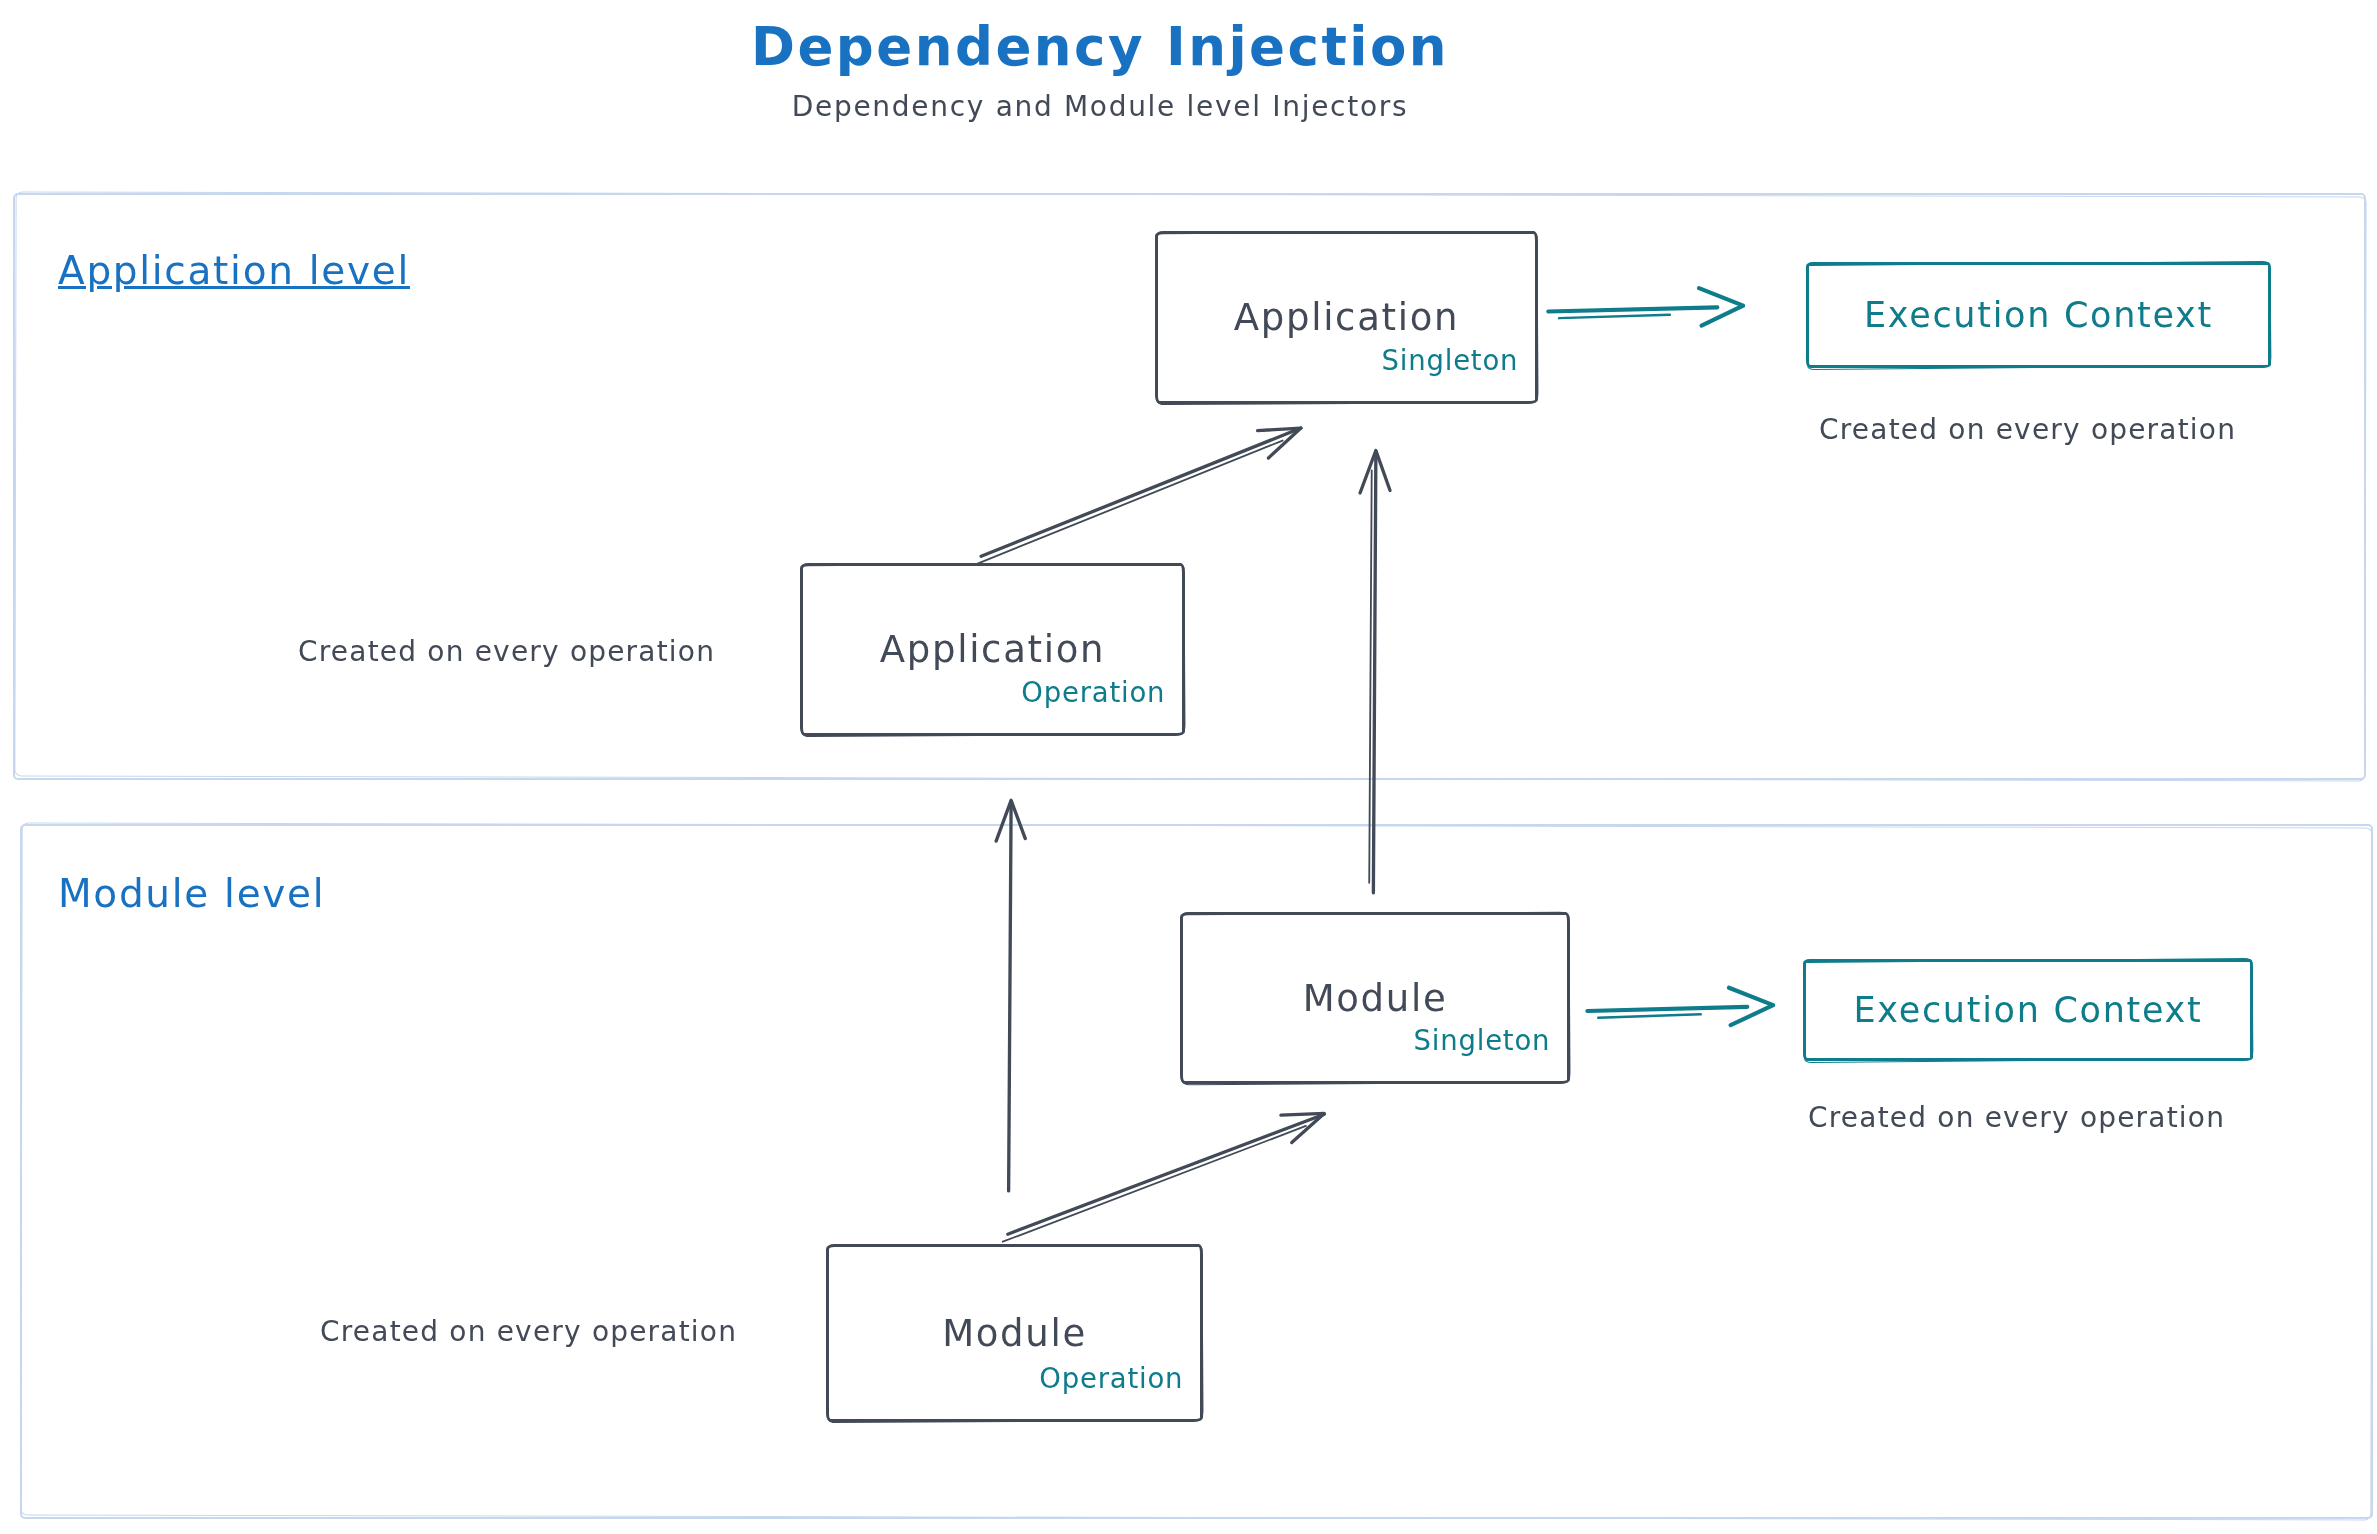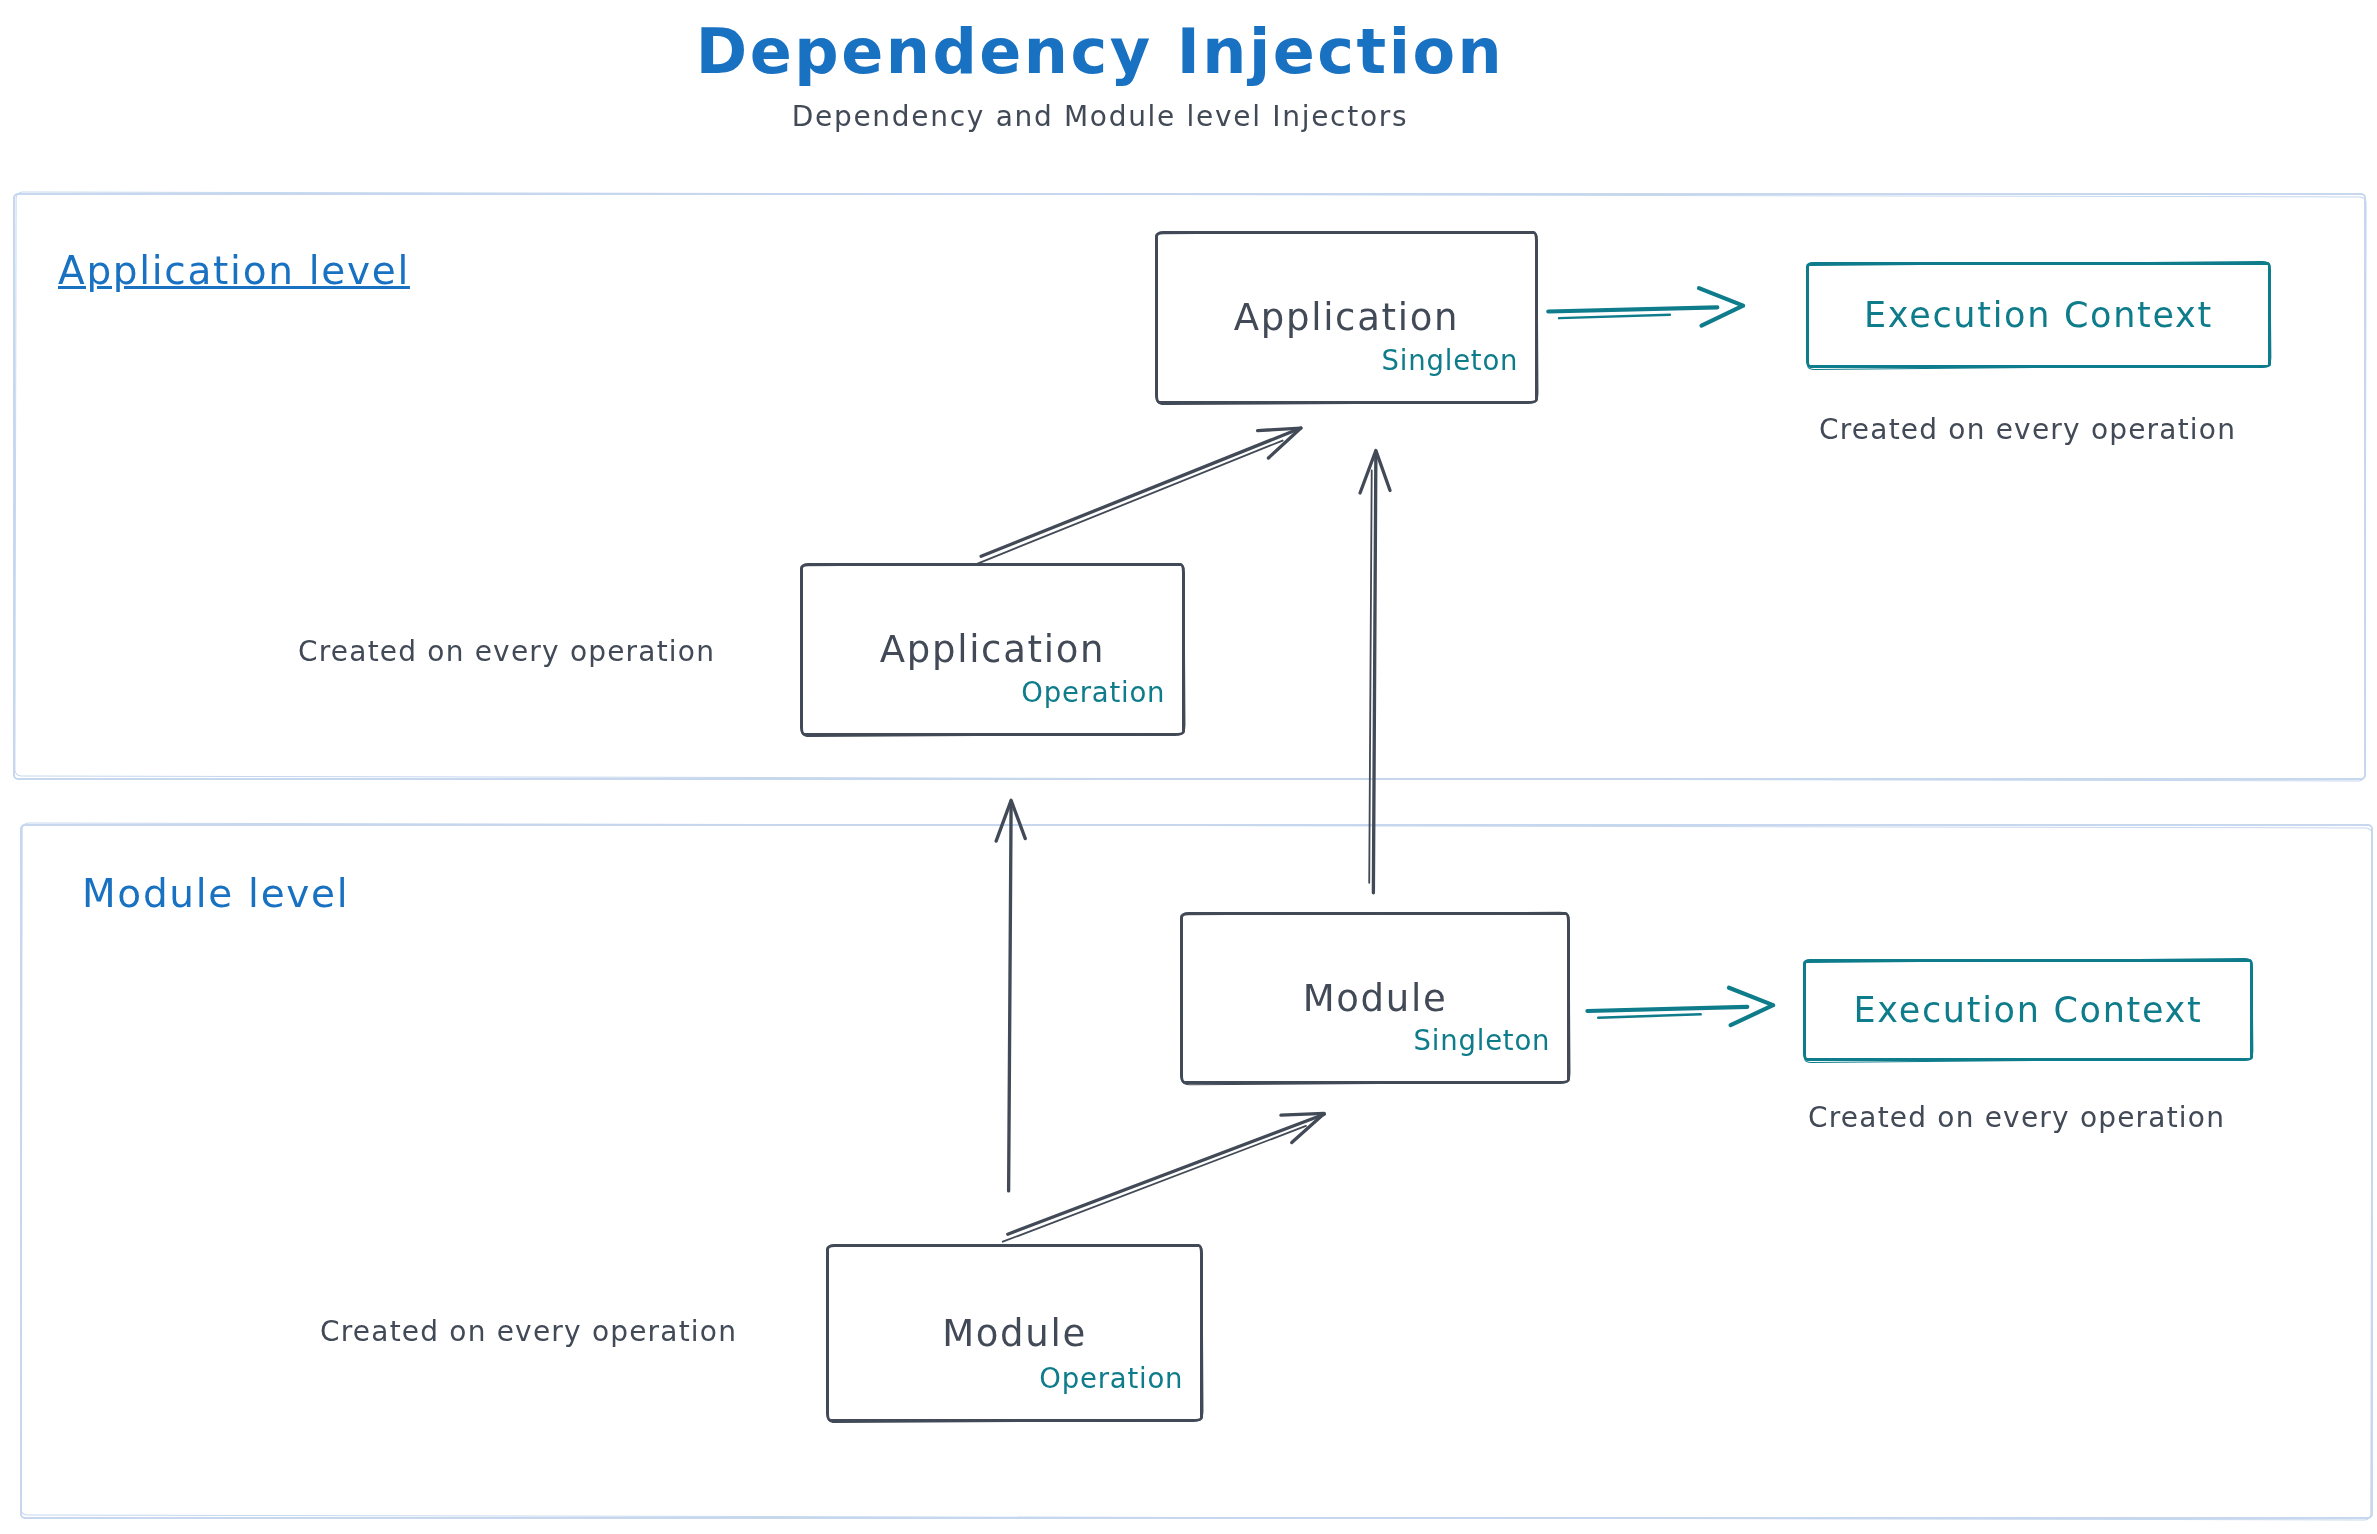--- a/index.html
+++ b/index.html
@@ -15,21 +15,21 @@
     background:#ffffff;
     font-family:"DejaVu Sans", sans-serif;
     overflow:hidden;
   }
   .titleblock{
     position:absolute;left:267px;top:18.3px;width:1666px;
     text-align:center;
   }
   .title{
     color:var(--blue);
-    font-size:62px;line-height:1.1;letter-spacing:2.5px;
+    font-size:53px;line-height:1.1;letter-spacing:2.5px;
     font-weight:bold;
   }
   .subtitle{
     margin-top:13.3px;
     color:var(--slate);
     font-size:28px;letter-spacing:1.7px;
   }
   .section{
     position:absolute;
     border:2.1px solid var(--frame);
@@ -116,21 +116,21 @@
 
   <div class="titleblock">
     <div class="title">Dependency Injection</div>
     <div class="subtitle">Dependency and Module level Injectors</div>
   </div>
 
   <div class="section" style="left:13.3px;top:193px;width:2349px;height:583px;"></div>
   <div class="section-label" style="left:58px;top:248px;text-decoration:underline;">Application level</div>
 
   <div class="section" style="left:20px;top:824px;width:2349px;height:691px;"></div>
-  <div class="section-label" style="left:58px;top:871px;margin-left:24px;">Module level</div>
+  <div class="section-label" style="left:58px;top:871px;">Module level</div>
 
   <div class="node" style="left:1155px;top:231px;width:383px;height:173px;">
     <span class="node-title">Application</span>
     <span class="node-scope">Singleton</span>
   </div>
 
   <div class="node" style="left:800px;top:563px;width:385px;height:173px;">
     <span class="node-title">Application</span>
     <span class="node-scope">Operation</span>
   </div>

